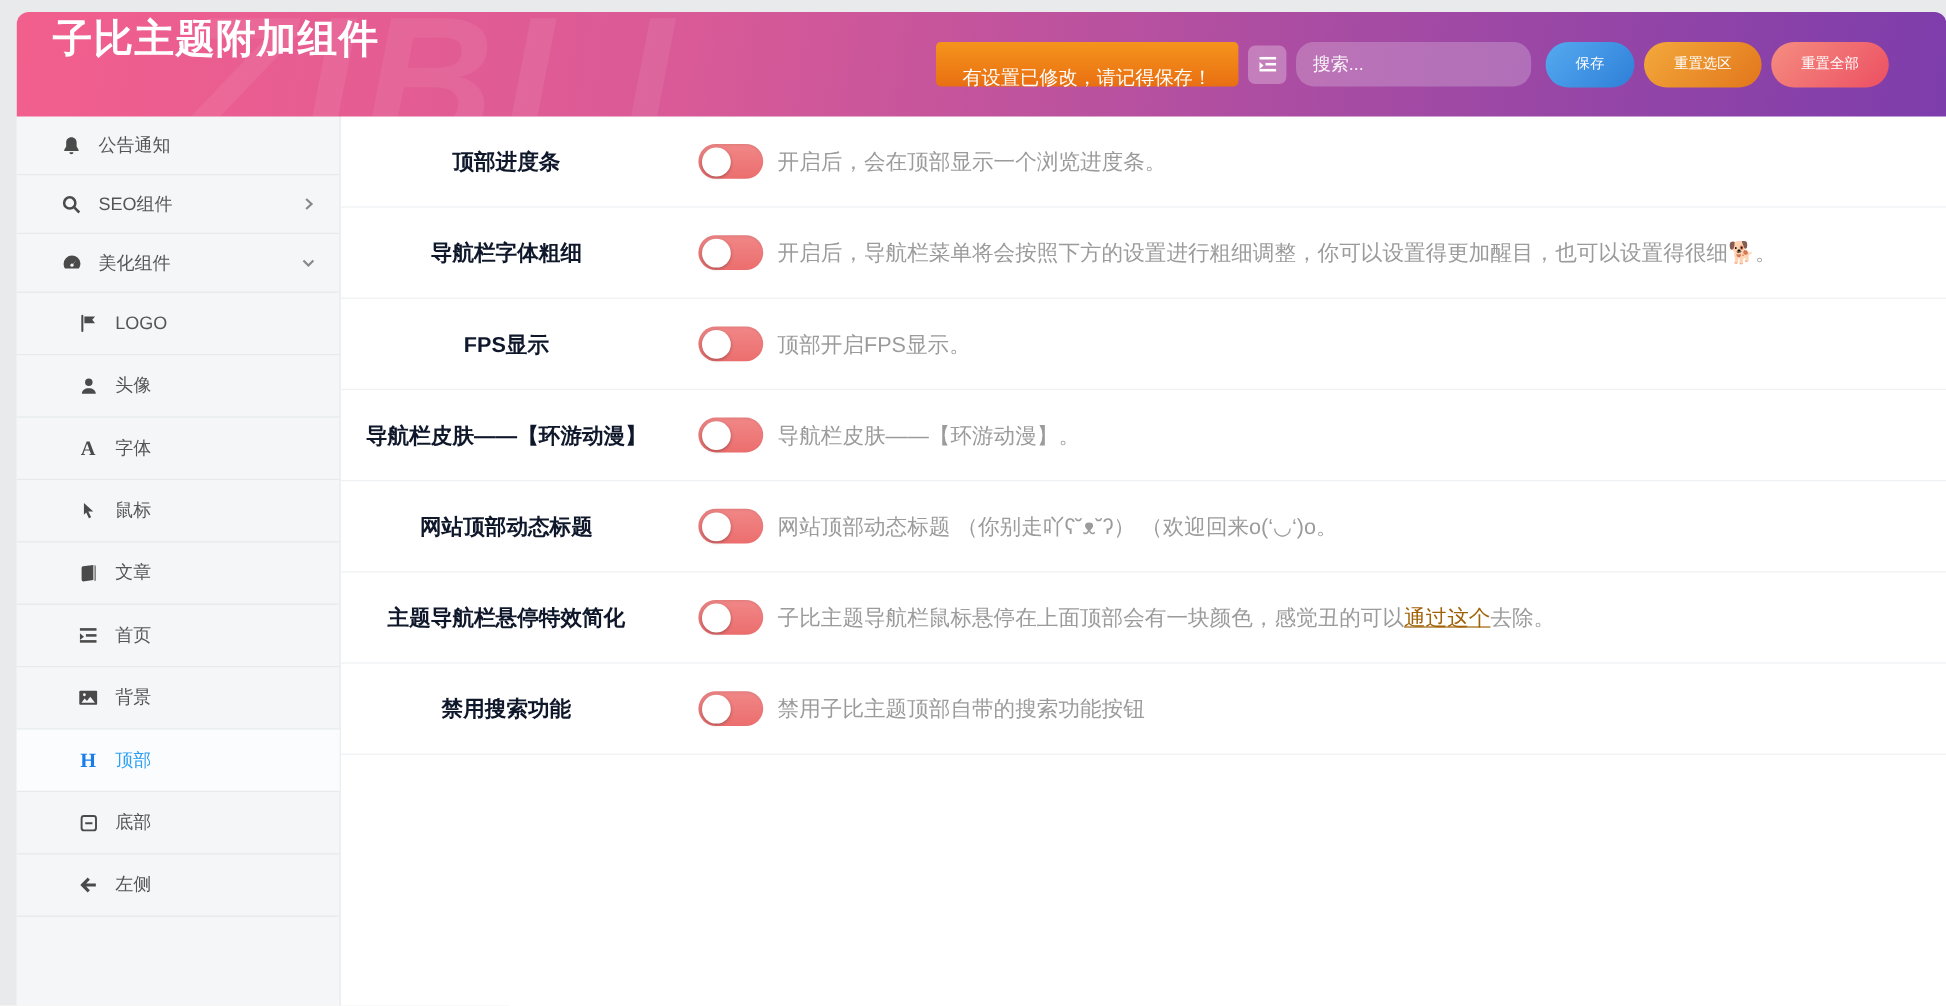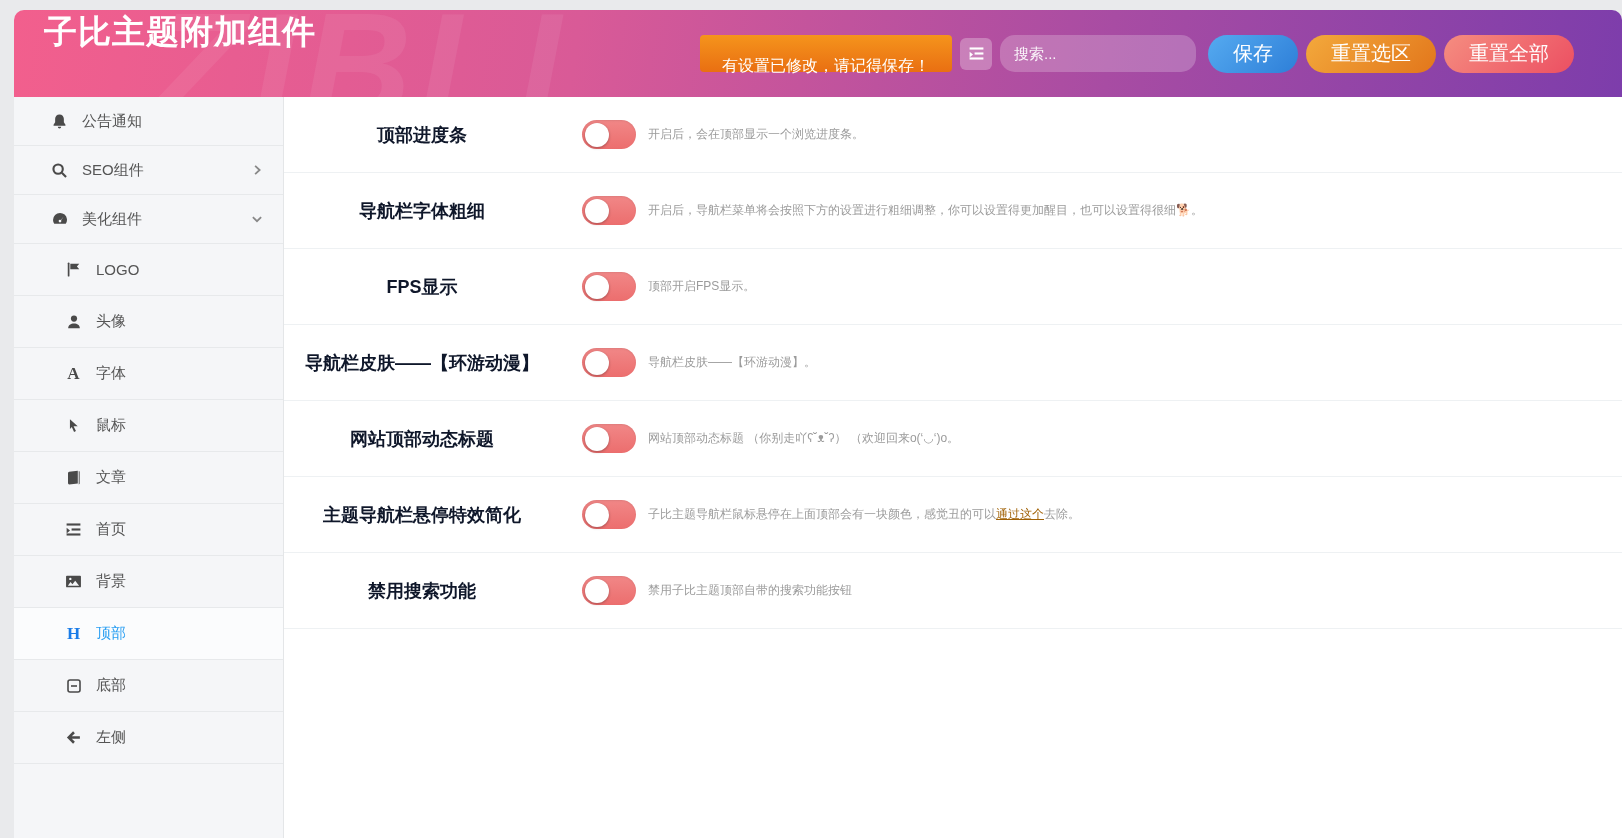--- a/index.html
+++ b/index.html
@@ -15,21 +15,21 @@
     color:rgba(255,255,255,.07);letter-spacing:8px;pointer-events:none;user-select:none}
   .title{margin-left:30px;font-size:33px;font-weight:bold;color:#fff;letter-spacing:1px;z-index:2}
   .controls{position:absolute;right:48px;top:0;height:100%;display:flex;align-items:center;gap:8px;z-index:2}
   .notice{background:linear-gradient(180deg,#f5941c,#e96f12);color:#fff;font-size:16px;height:37px;
     line-height:37px;padding:12px 22px;border-radius:4px;white-space:nowrap}
   .iconbtn{width:32px;height:32px;border-radius:6px;background:rgba(255,255,255,.28);border:none;
     display:flex;align-items:center;justify-content:center;cursor:pointer;color:#fff}
   .search{width:196px;height:37px;border-radius:15px;background:rgba(255,255,255,.22);border:none;
     color:#fff;font-size:15px;padding:0 14px;outline:none}
   .search::placeholder{color:rgba(255,255,255,.92)}
-  .btn{height:38px;border-radius:19px;border:none;color:#fff;font-size:20px;padding:0 25px;cursor:pointer;white-space:nowrap}
+  .btn{height:38px;border-radius:19px;border:none;color:#fff;font-size:12px;padding:0 25px;cursor:pointer;white-space:nowrap}
   .btn-save{background:linear-gradient(135deg,#55aaf0,#2e7fd8);margin-left:4px}
   .btn-reset-sel{background:linear-gradient(135deg,#f3a93c,#e2761b)}
   .btn-reset-all{background:linear-gradient(135deg,#f58d80,#ec4f62)}
 
   
   .mainwrap{flex:1;display:flex;background:#fff;min-height:0}
   .sidebar{width:270px;flex-shrink:0;background:#f5f6f8;border-right:1px solid #e4e6e8}
   .sideitem{display:flex;align-items:center;height:49px;padding-left:36px;border-bottom:1px solid #e7e9eb;
     color:#555;font-size:15px;position:relative;cursor:pointer}
   .sideitem.sub{height:52px;padding-left:50px}
@@ -40,21 +40,21 @@
   .sideitem.active .icn{color:#1a7ce8}
   .chev{position:absolute;right:20px;color:#888;display:flex}
 
   .content{flex:1;overflow:hidden;background:#fff}
   .row{display:flex;align-items:center;height:76px;border-bottom:1px solid #eef1f3}
   .rlabel{width:276px;flex-shrink:0;text-align:center;color:#0f172a;font-size:18px;font-weight:700}
   .toggle{margin-left:22px;width:54px;height:29px;border-radius:15px;flex-shrink:0;cursor:pointer;position:relative;
     background:linear-gradient(180deg,#f18787,#ec6e6e);box-shadow:inset 0 1px 2px rgba(0,0,0,.08)}
   .knob{position:absolute;left:3px;top:2.5px;width:24px;height:24px;border-radius:50%;background:#fff;
     box-shadow:0 1px 3px rgba(0,0,0,.3)}
-  .desc{margin-left:12px;color:#9b9b9b;font-size:12px;white-space:nowrap}
+  .desc{margin-left:12px;color:#9b9b9b;font-size:18px;white-space:nowrap}
   .desc-link{color:#a16207;text-decoration:underline;cursor:pointer}
 </style>
 </head>
 <body>
 
 <div class="panel">
 
   <header class="topbar">
     <div class="watermark">ZIBLL</div>
     <h1 class="title">子比主题附加组件</h1>

